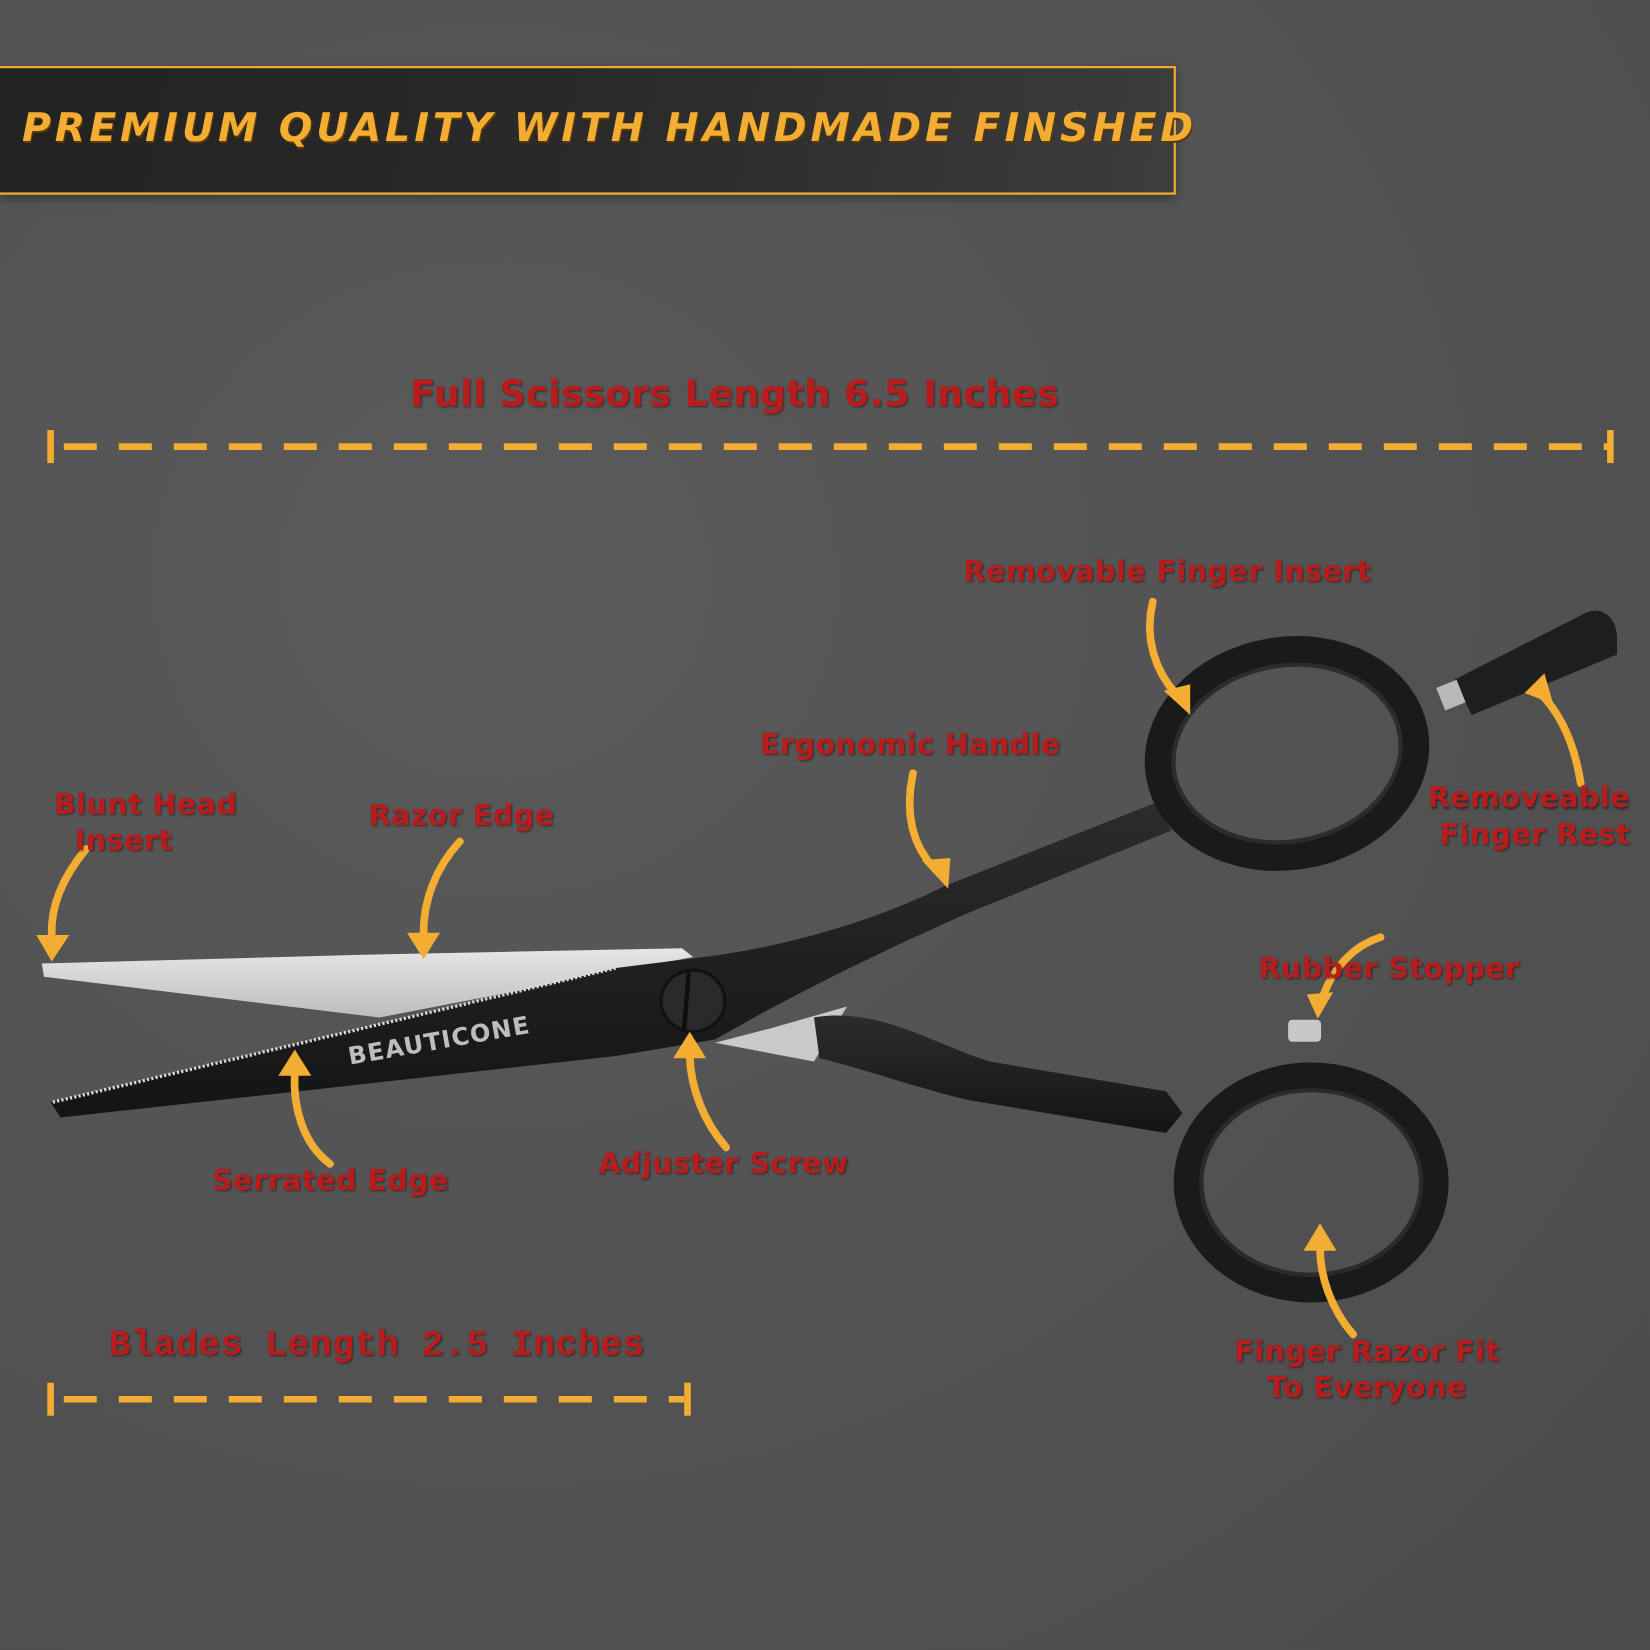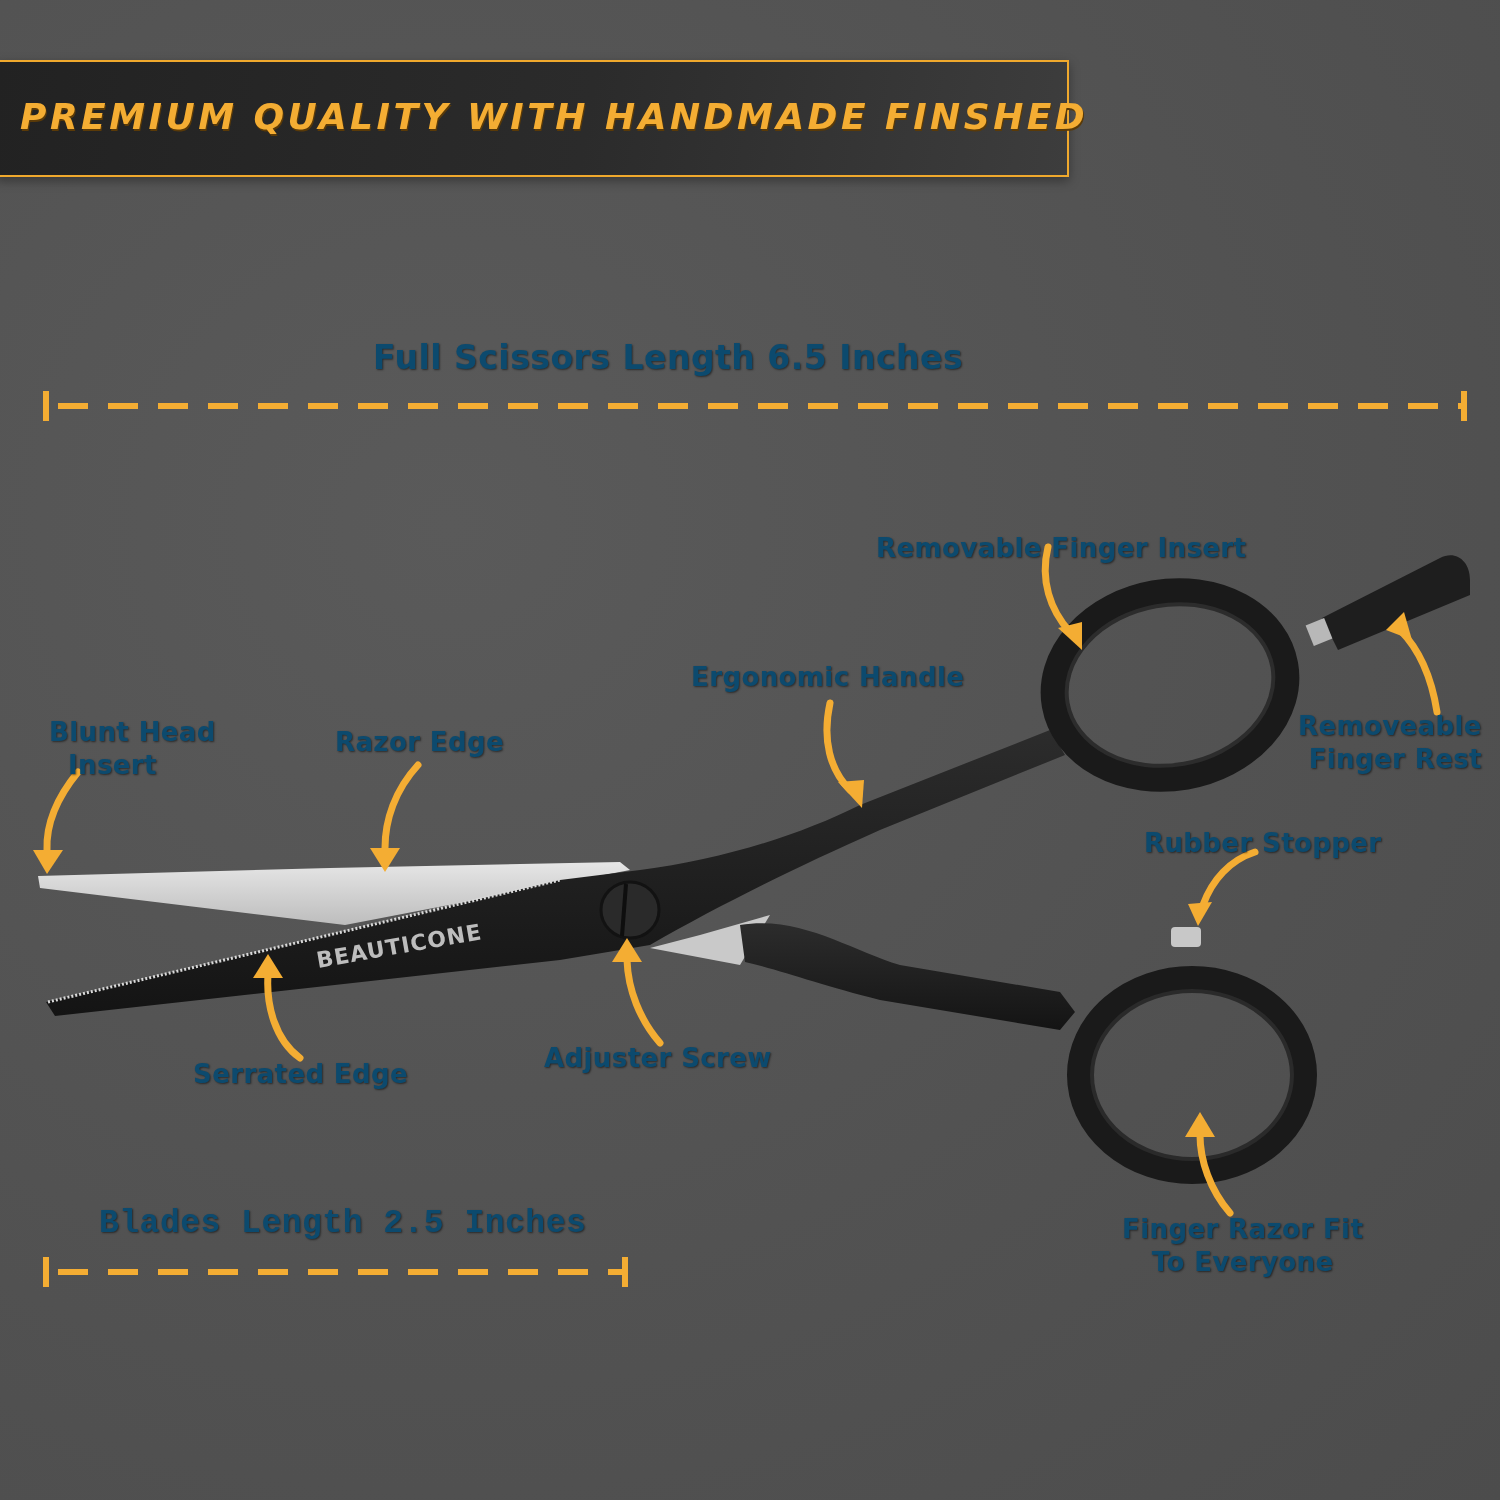--- a/index.html
+++ b/index.html
@@ -14,21 +14,21 @@
       border: 2px solid #f0a92d; box-sizing: border-box;
       box-shadow: 0 4px 10px rgba(0,0,0,0.35);
     }
     .banner-text {
       position: absolute; left: 22px; top: 34px; width: 1040px;
       font-family: "DejaVu Sans", sans-serif; font-weight: bold; font-style: italic;
       font-size: 36px; letter-spacing: 3.5px; color: #f4ad33;
       text-shadow: 1px 2px 0 #5a3a08; white-space: nowrap;
     }
     .label {
-      position: absolute; color: #0c4a6e; font-family: "DejaVu Sans", sans-serif;
+      position: absolute; color: #b91c1c; font-family: "DejaVu Sans", sans-serif;
       font-weight: bold; white-space: nowrap; text-shadow: 1px 1px 2px rgba(0,0,0,0.5);
       line-height: 1.25;
     }
     .big { font-size: 33px; letter-spacing: 0.5px; }
     .small { font-size: 26px; letter-spacing: 0.4px; }
     .center { text-align: center; }
     svg.layer { position: absolute; left: 0; top: 0; }
   </style>
 </head>
 <body>
@@ -121,24 +121,24 @@
     <polygon points="1185,1137 1215,1137 1200,1112"></polygon>
   </g>
 </svg>
 
 <div class="label small center" style="left:49px; top:716px;">
   <div>Blunt Head</div>
   <div style="margin-left:-40px">Insert</div>
 </div>
 <div class="label small" style="left:335px; top:726px;">Razor Edge</div>
 <div class="label small" style="left:691px; top:661px;text-align:right;">Ergonomic Handle</div>
-<div class="label small" style="left:876px; top:532px;">Removable Finger Insert</div>
+<div class="label small" style="left:876px; top:504px;">Removable Finger Insert</div>
 <div class="label small center" style="left:1298px; top:710px;text-align:right;">
   <div>Removeable</div>
   <div>Finger Rest</div>
 </div>
-<div class="label small" style="left:1144px; top:827px;">Rubber Stopper</div>
+<div class="label small" style="left:1144px; top:865px;">Rubber Stopper</div>
 <div class="label small" style="left:193px; top:1058px;">Serrated Edge</div>
 <div class="label small" style="left:544px; top:1042px;">Adjuster Screw</div>
 <div class="label small center" style="left:1122px; top:1213px;">
   <div>Finger Razor Fit</div>
   <div>To Everyone</div>
 </div>
 
 </body></html>

